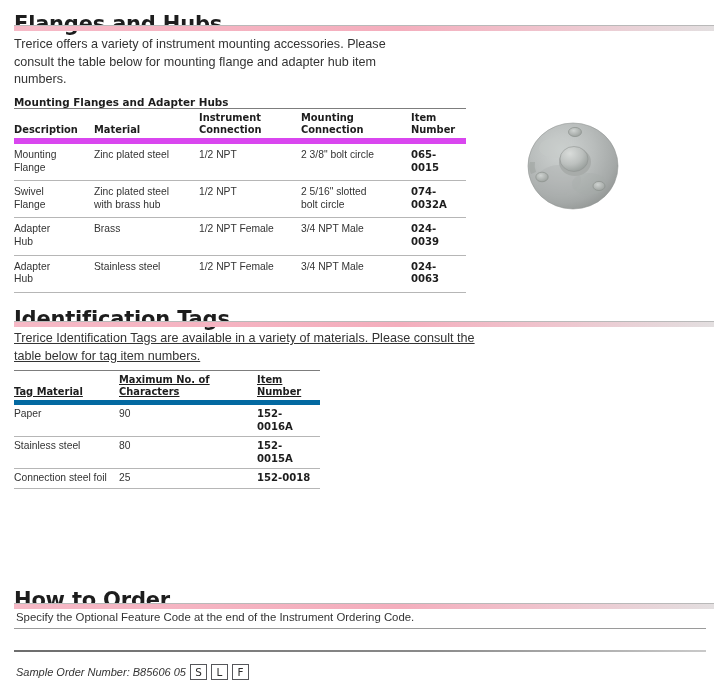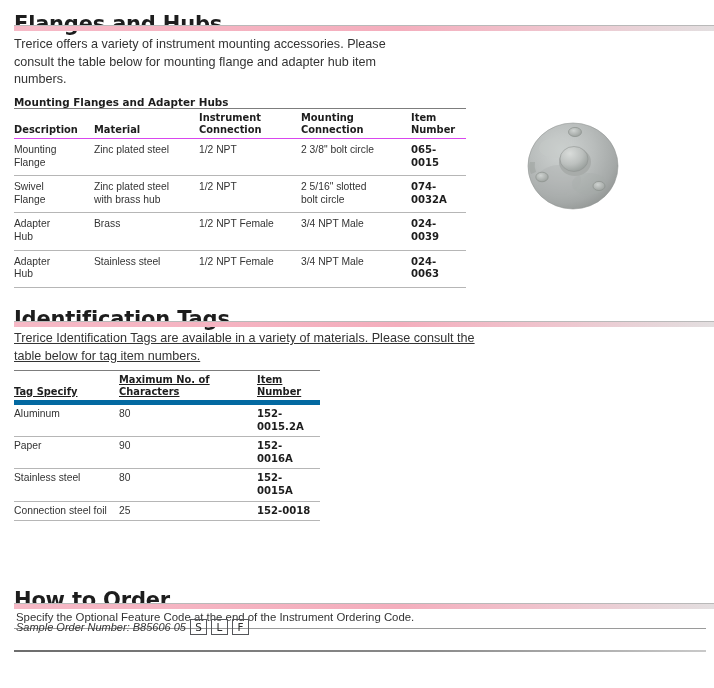--- a/index.html
+++ b/index.html
@@ -72,21 +72,21 @@
     color: #333333;
   }
   table.doc-table th {
     font-family: "DejaVu Sans", sans-serif;
     font-weight: bold;
     font-size: 9.9px;
     color: #1d1d1d;
     text-align: left;
     vertical-align: bottom;
     padding: 2px 6px 3px 0;
-    border-bottom: 1px solid #d946ef;
+    border-bottom: 6px solid #d946ef;
     line-height: 11.5px;
     white-space: pre-line;
   }
   table.doc-table td {
     text-align: left;
     vertical-align: top;
     padding: 5px 6px 6px 0;
     border-bottom: 1px solid #b6b6b6;
     line-height: 12.6px;
     white-space: pre-line;
@@ -282,31 +282,26 @@
 <div class="tbl-toprule" style="left:14px; top:370px; width:306px;"></div>
 
 <table class="doc-table tags-table" id="tags-table" style="left:14px; top:372px; width:306px;">
   <colgroup>
     <col style="width:105px">
     <col style="width:138px">
     <col style="width:63px">
   </colgroup>
   <thead>
     <tr>
-      <th>Tag Specify</th>
+      <th>Tag Material</th>
       <th>Maximum No. of Characters</th>
       <th>Item Number</th>
     </tr>
   </thead>
   <tbody>
-    <tr>
-      <td>Aluminum</td>
-      <td class="num">80</td>
-      <td class="itemnum">152-0015.2A</td>
-    </tr>
     <tr>
       <td>Paper</td>
       <td class="num">90</td>
       <td class="itemnum">152-0016A</td>
     </tr>
     <tr>
       <td>Stainless steel</td>
       <td class="num">80</td>
       <td class="itemnum">152-0015A</td>
     </tr>
@@ -318,20 +313,20 @@
   </tbody>
 </table>
 
 <div class="section-head" style="top:588px;">How to Order</div>
 <div class="pink-rule" style="top:604px;"></div>
 
 <div class="order-text" style="top:611px;">Specify the Optional Feature Code at the end of the Instrument Ordering Code.</div>
 
 <div class="order-line" style="top:628px;"></div>
 
-<div class="order-sample" style="top:619px;">
+<div class="order-sample" style="top:664px;">
   <span>Sample Order Number: B85606 05</span>
   <span class="code-box">S</span>
   <span class="code-box">L</span>
   <span class="code-box">F</span>
 </div>
 
 <div class="order-bottom-rule" style="top:650px;"></div>
 
 </body></html>

